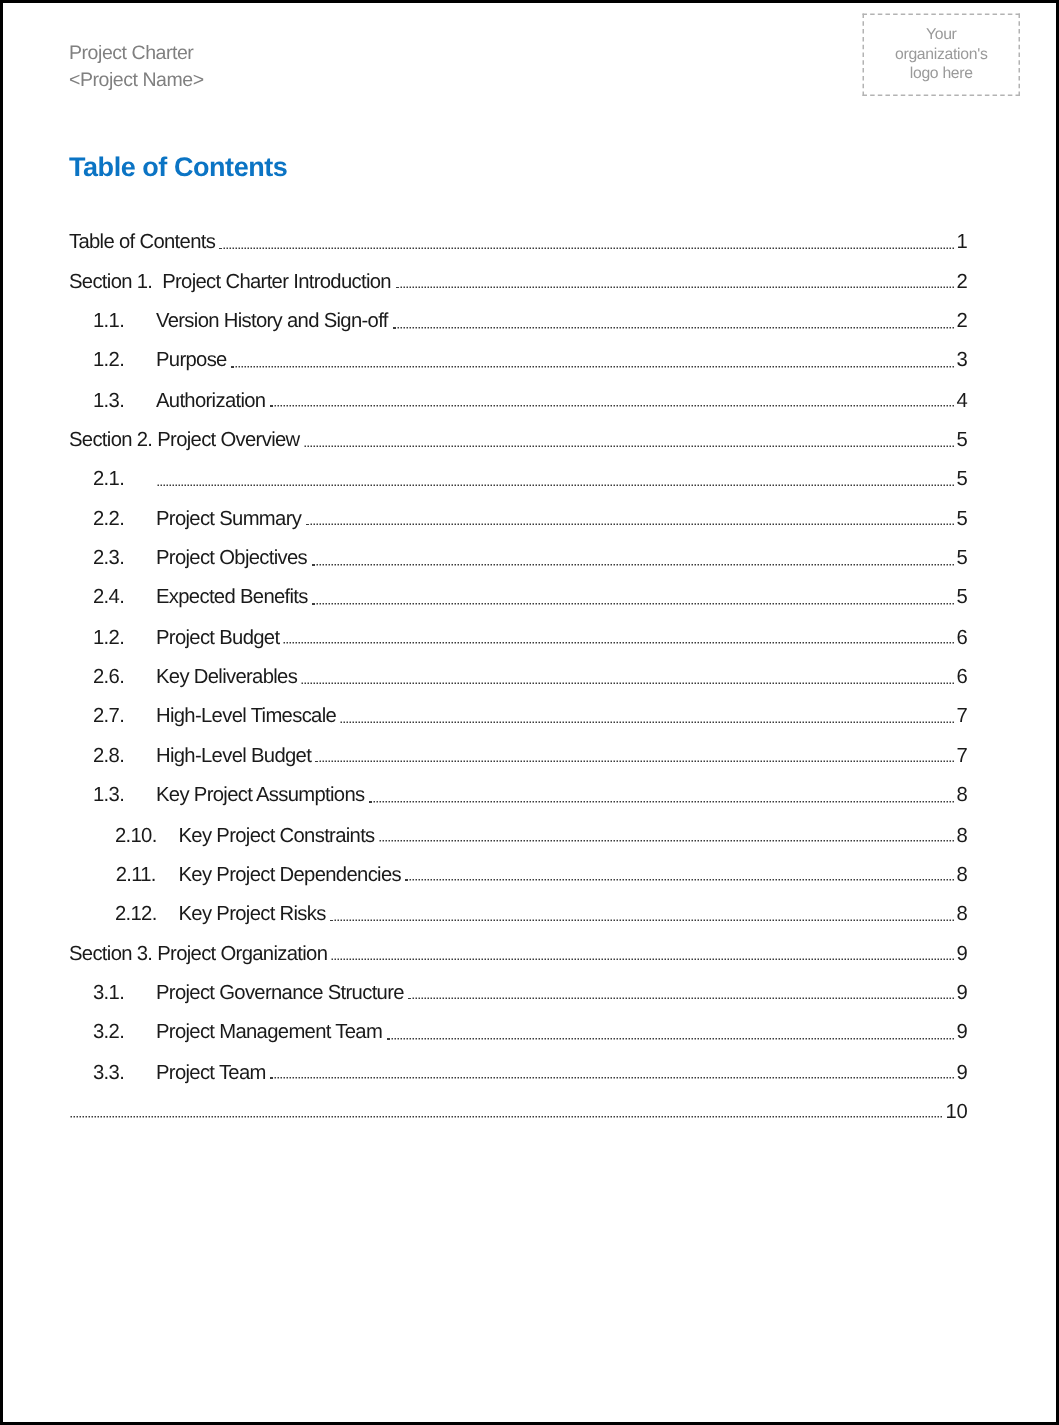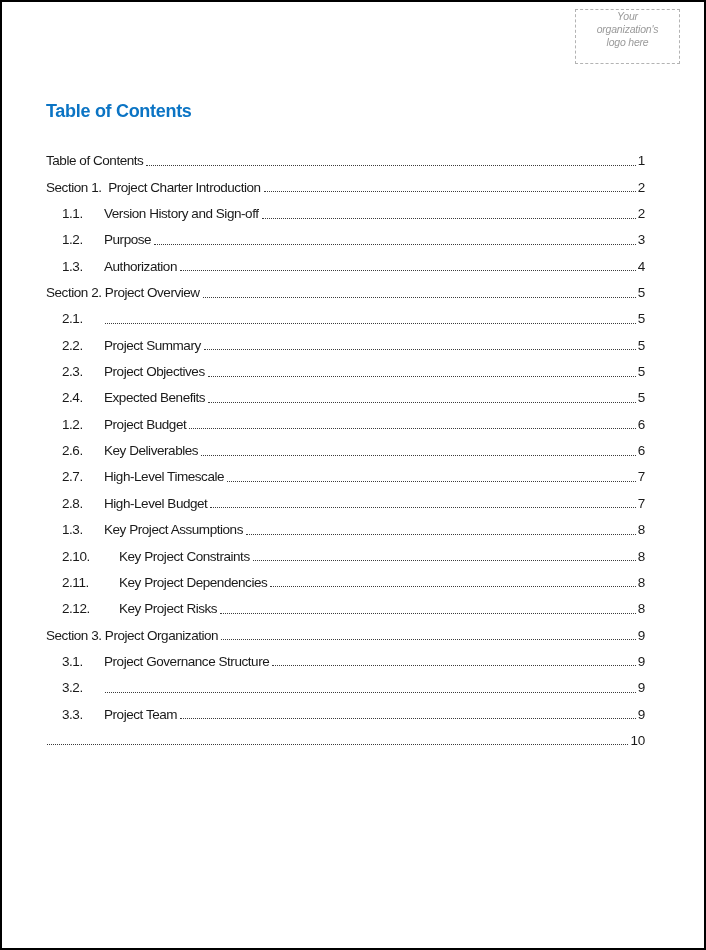--- a/index.html
+++ b/index.html
@@ -25,29 +25,28 @@
     letter-spacing: -0.3px;
   }
   .logo-box {
     position: absolute;
     left: 573px;
     top: 7px;
     width: 105px;
     height: 55px;
     border: 1px dashed #b3b3b3;
     display: flex;
-    align-items: flex-start;
+    align-items: center;
     justify-content: center;
     text-align: center;
     font-size: 10.5px;
     line-height: 13px;
     color: #9a9a9a;
     white-space: pre-line;
     letter-spacing: -0.2px;
-    font-style: italic;
   }
   
   .toc-title {
     position: absolute;
     left: 44px;
     top: 99px;
     font-size: 18px;
     font-weight: bold;
     color: #0b74c4;
     letter-spacing: -0.3px;
@@ -63,36 +62,40 @@
     display: flex;
     align-items: flex-end;
     height: 26.35px;
     font-size: 13.5px;
     letter-spacing: -0.45px;
     cursor: default;
   }
   .toc-row span { line-height: 19px; white-space: nowrap; }
   .toc-row.level1 { padding-left: 16px; }
   .toc-num { flex: 0 0 42px; width: 42px; }
-  .toc-row.wide .toc-num { flex: 0 0 57px; width: 57px; }
+  .toc-row.wide .toc-num { flex: 0 0 57px; width: 57px; text-align: center; }
   .toc-label { flex: 0 0 auto; padding-right: 2px; }
   .toc-leader {
     flex: 1 1 auto;
     min-width: 8px;
     border-bottom: 1.5px dotted #3c3c3c;
     margin: 0 1px 4.5px 1px;
     align-self: flex-end;
   }
   .toc-page { flex: 0 0 auto; text-align: right; padding-left: 1px; letter-spacing: -0.2px; }
 </style>
 </head>
 <body>
 
 <div class="page">
 
+  <div class="header-text">
+    <div>Project Charter</div>
+    <div>&lt;Project Name&gt;</div>
+  </div>
 
   <div class="logo-box">
     <span>Your
 organization's
 logo here</span>
   </div>
 
   <div class="toc-title" style="color: rgb(11, 116, 196);">Table of Contents</div>
 
   <div class="toc-list">
@@ -206,20 +209,21 @@
         <span class="toc-page">9</span>
       </div>
       <div class="toc-row level1">
         <span class="toc-num">3.1.</span>
         <span class="toc-label">Project Governance Structure</span>
         <span class="toc-leader"></span>
         <span class="toc-page">9</span>
       </div>
       <div class="toc-row level1">
         <span class="toc-num">3.2.</span>
+        <span class="toc-label">Project Management Team</span>
         <span class="toc-leader"></span>
         <span class="toc-page">9</span>
       </div>
       <div class="toc-row level1">
         <span class="toc-num">3.3.</span>
         <span class="toc-label">Project Team</span>
         <span class="toc-leader"></span>
         <span class="toc-page">9</span>
       </div>
       <div class="toc-row level0">

